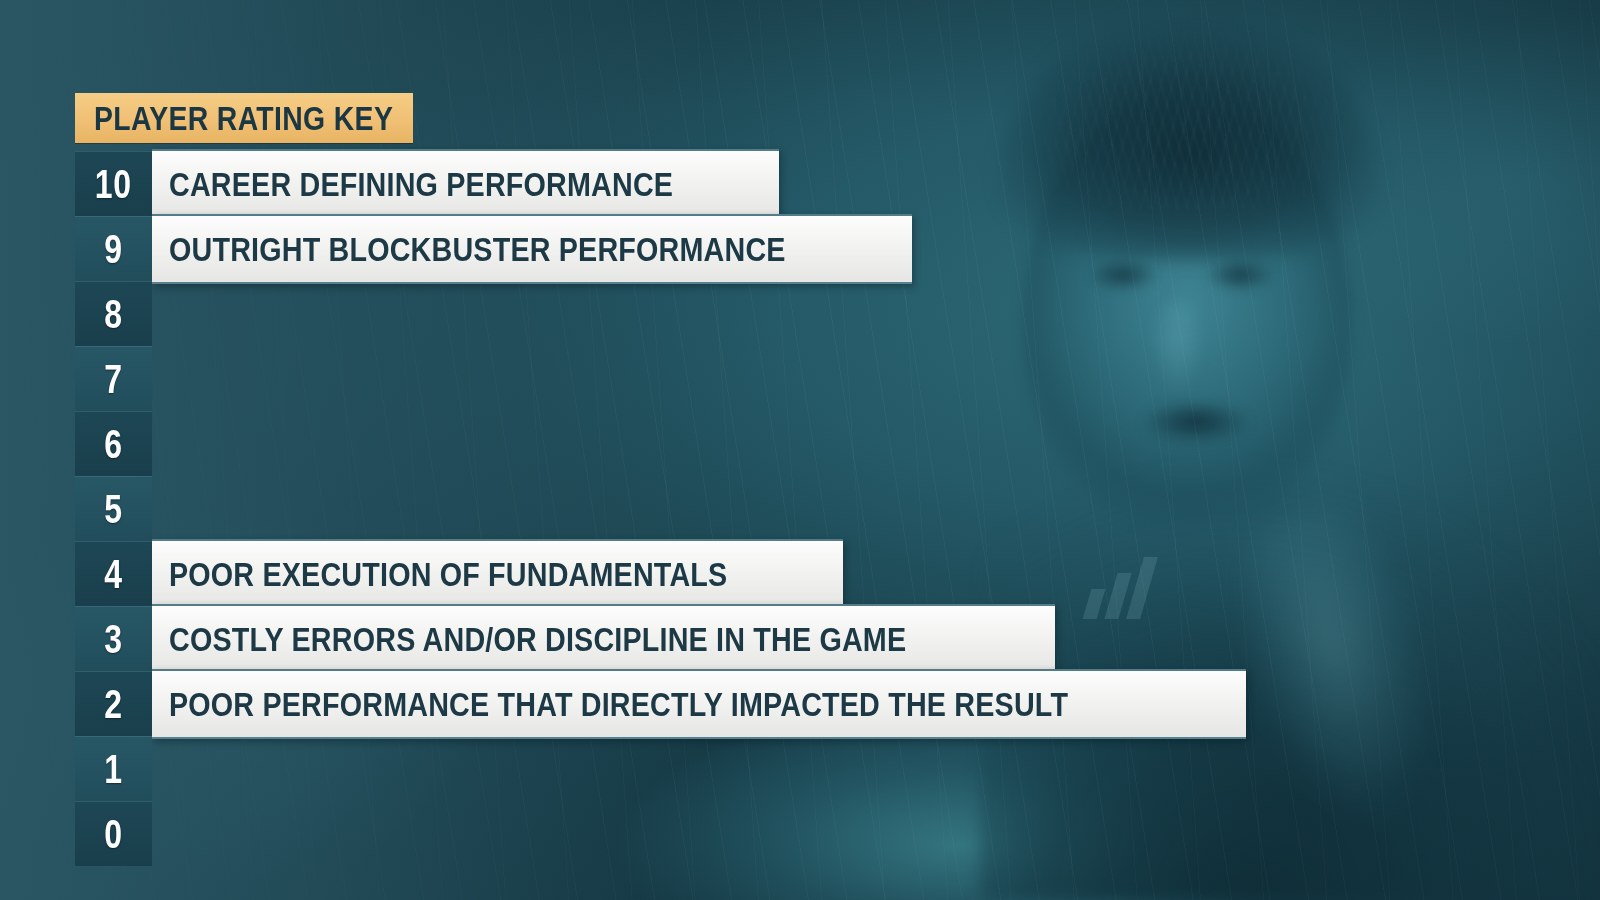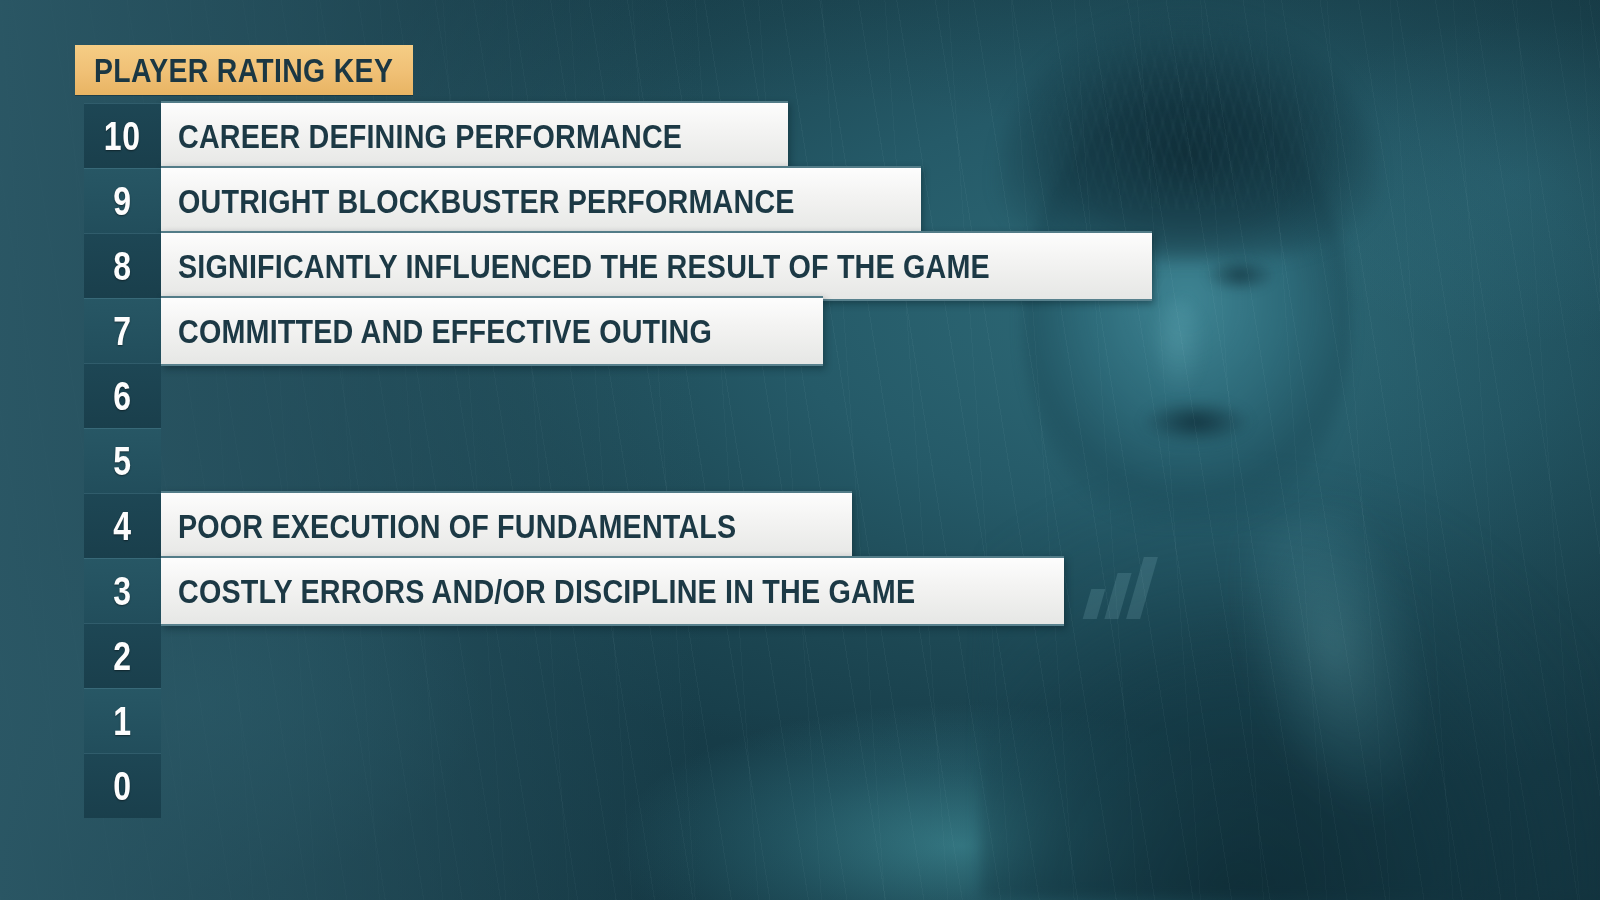--- a/index.html
+++ b/index.html
@@ -104,21 +104,21 @@
       repeating-linear-gradient(86deg, rgba(190,225,232,.030) 0px, rgba(190,225,232,.030) 1px, rgba(0,0,0,0) 1px, rgba(0,0,0,0) 63px);
   }
   .bg-vignette {
     background:radial-gradient(ellipse 80% 80% at 50% 45%, rgba(0,0,0,0) 42%, rgba(8,28,36,.34) 100%);
   }
   .bg-leftfade {
     background:linear-gradient(90deg, rgba(44,89,103,.92) 0%, rgba(44,89,103,.62) 18%, rgba(44,89,103,0) 44%);
   }
 
   
-  #content { position:absolute; inset:0; }
+  #content { position:absolute; inset:0;margin-top:48px; }
 
   .key-title {
     position:absolute;
     left:75px; top:45px;
     width:338px; height:50px;
     background:linear-gradient(180deg, #f5cd85 0%, #f0c075 55%, #e8b463 100%);
     box-shadow:0 1px 0 rgba(0,0,0,.25);
     display:flex; align-items:center; padding-left:19px;
   }
   .key-title span {
@@ -128,21 +128,21 @@
     line-height:1;
     letter-spacing:.4px;
     color:#1b3743;
     transform:scaleX(.86);
     transform-origin:left center;
     white-space:nowrap;
   }
 
   .rating-list {
     position:absolute;
-    left:84px; top:103px;
+    left:75px; top:103px;
     width:1500px;
   }
 
   .rating-row {
     position:relative;
     height:65px;
     display:flex;
     align-items:stretch;
   }
 
@@ -246,32 +246,26 @@
         </div>
         <div class="label-cell">
           <span>OUTRIGHT BLOCKBUSTER PERFORMANCE</span>
         </div>
       </div>
 
       <div class="rating-row">
         <div class="num-cell shade-a">
           <span>8</span>
         </div>
-        <div class="label-cell">
-          <span>SIGNIFICANTLY INFLUENCED THE RESULT OF THE GAME</span>
-        </div>
       </div>
 
       <div class="rating-row">
         <div class="num-cell shade-b">
           <span>7</span>
         </div>
-        <div class="label-cell">
-          <span>COMMITTED AND EFFECTIVE OUTING</span>
-        </div>
       </div>
 
       <div class="rating-row">
         <div class="num-cell shade-a">
           <span>6</span>
         </div>
       </div>
 
       <div class="rating-row">
         <div class="num-cell shade-b">
@@ -293,20 +287,23 @@
           <span>3</span>
         </div>
         <div class="label-cell">
           <span>COSTLY ERRORS AND/OR DISCIPLINE IN THE GAME</span>
         </div>
       </div>
 
       <div class="rating-row">
         <div class="num-cell shade-a">
           <span>2</span>
+        </div>
+        <div class="label-cell">
+          <span>POOR PERFORMANCE THAT DIRECTLY IMPACTED THE RESULT</span>
         </div>
       </div>
 
       <div class="rating-row">
         <div class="num-cell shade-b">
           <span>1</span>
         </div>
       </div>
 
       <div class="rating-row">

